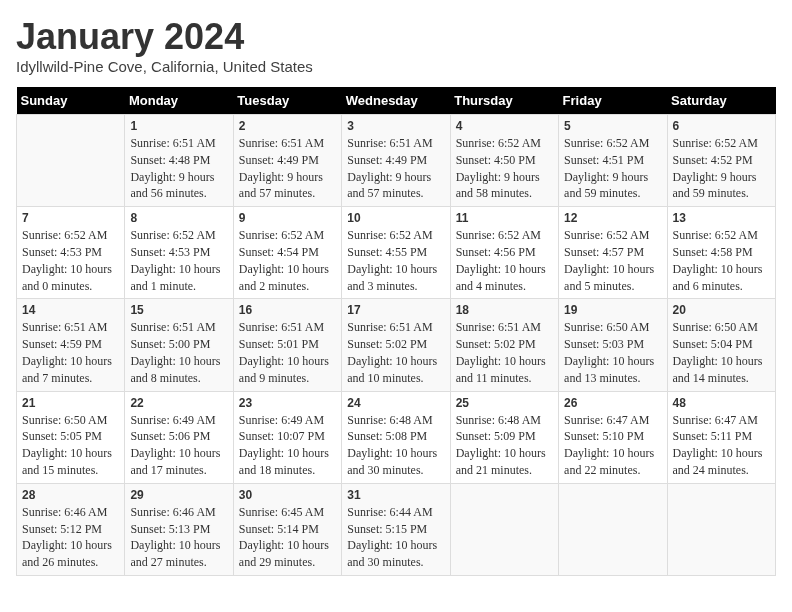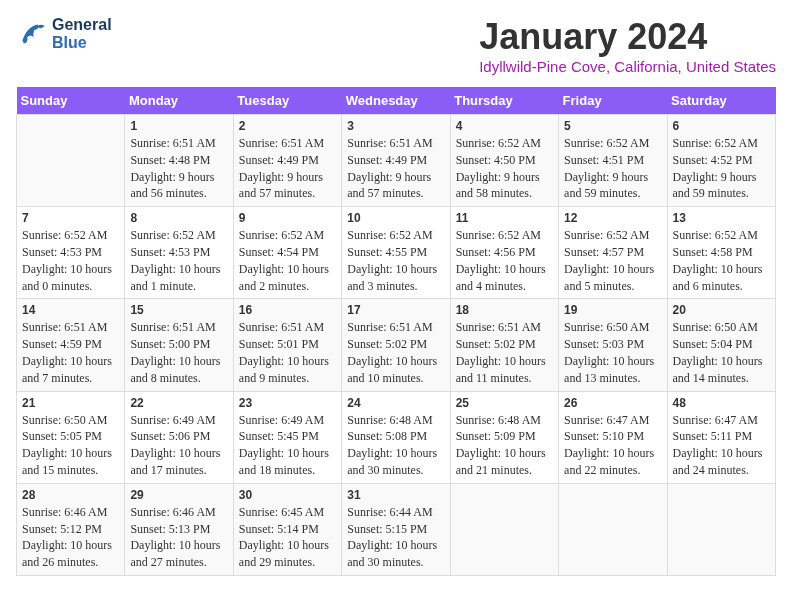--- a/index.html
+++ b/index.html
@@ -27,29 +27,29 @@
     }
     .title-area {
     }
     .calendar-title {
       font-size: 36px;
       font-weight: bold;
       color: #333;
     }
     .calendar-subtitle {
       font-size: 15px;
-      color: #a21caf;
+      color: #404040;
     }
     table {
       width: 100%;
       border-collapse: collapse;
       font-size: 11px;
     }
     thead tr th {
-      background-color: #8b5cf6;
+      background-color: #000000;
       color: #fff;
       padding: 6px 4px;
       text-align: left;
       font-size: 13px;
       font-weight: bold;
     }
     tbody tr td {
       border: 1px solid #ddd;
       vertical-align: top;
       padding: 4px 5px;
@@ -77,30 +77,20 @@
       font-family: Liberation Serif, serif;
     }
     .empty-cell {
       background-color: #f9f9f9;
     }
   </style>
 </head>
 <body>
 
 <div class="header-area">
-  <div class="logo">
-    <svg class="logo-bird" viewBox="0 0 40 40" xmlns="http://www.w3.org/2000/svg">
-      <path d="M8 28 Q14 10 28 8 Q20 16 22 24 Q18 20 14 24 Q16 30 10 32 Z" fill="#2a6db5"></path>
-      <path d="M22 12 Q30 6 36 10 Q32 14 28 12 Q26 16 22 14 Z" fill="#2a6db5"></path>
-    </svg>
-    <div>
-      <div style="font-size:16px;font-weight:bold;color:#1a3a5c;">General</div>
-      <div style="font-size:16px;font-weight:bold;color:#2a6db5;">Blue</div>
-    </div>
-  </div>
   <div class="title-area">
     <div class="calendar-title">January 2024</div>
     <div class="calendar-subtitle">Idyllwild-Pine Cove, California, United States</div>
   </div>
 </div>
 
 <table>
   <thead>
     <tr>
     <th>Sunday</th>
@@ -294,21 +284,21 @@
           <div class="day-info">
             <div>Sunrise: 6:49 AM</div>
             <div>Sunset: 5:06 PM</div>
             <div>Daylight: 10 hours and 17 minutes.</div>
           </div>
         </td>
         <td>
           <span class="day-number">23</span>
           <div class="day-info">
             <div>Sunrise: 6:49 AM</div>
-            <div>Sunset: 5:45 PM</div>
+            <div>Sunset: 10:07 PM</div>
             <div>Daylight: 10 hours and 18 minutes.</div>
           </div>
         </td>
         <td>
           <span class="day-number">24</span>
           <div class="day-info">
             <div>Sunrise: 6:48 AM</div>
             <div>Sunset: 5:08 PM</div>
             <div>Daylight: 10 hours and 30 minutes.</div>
           </div>

